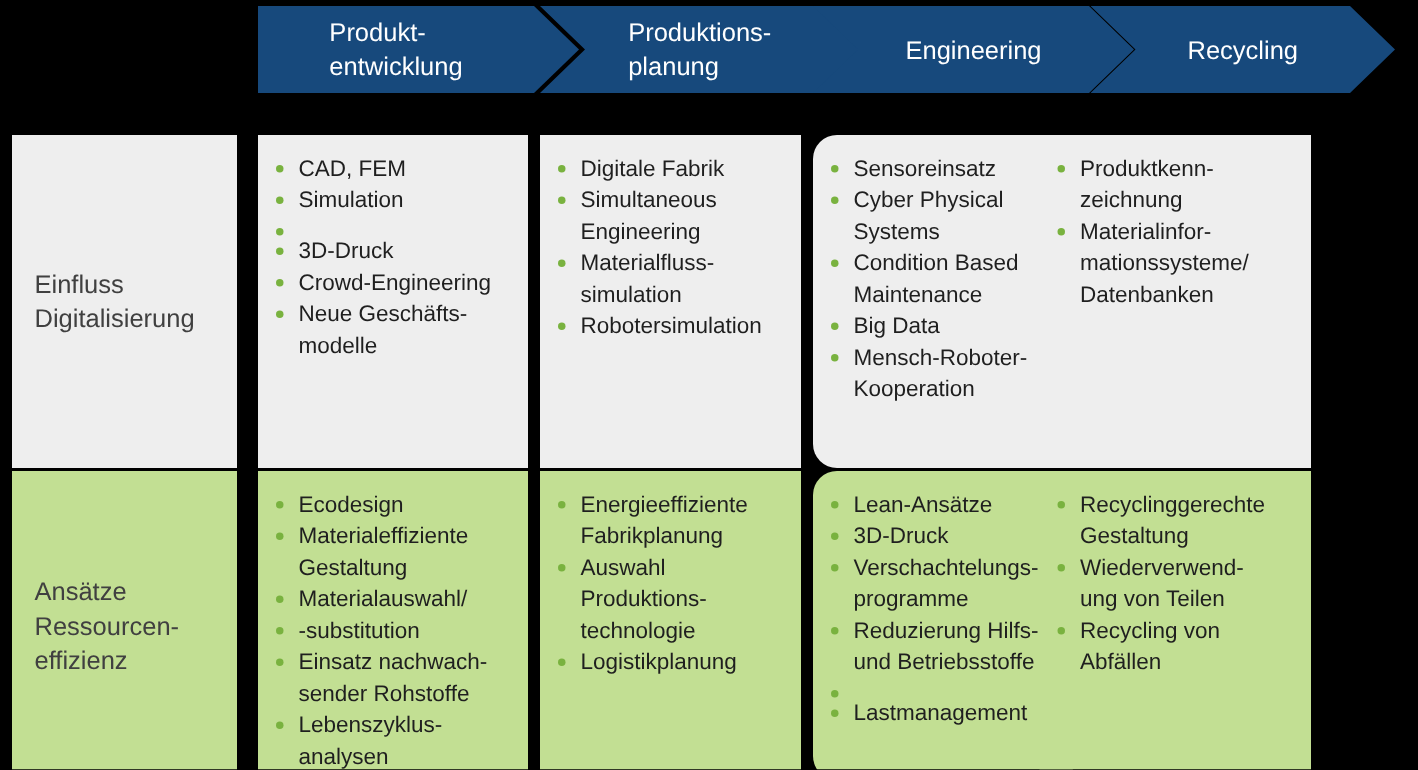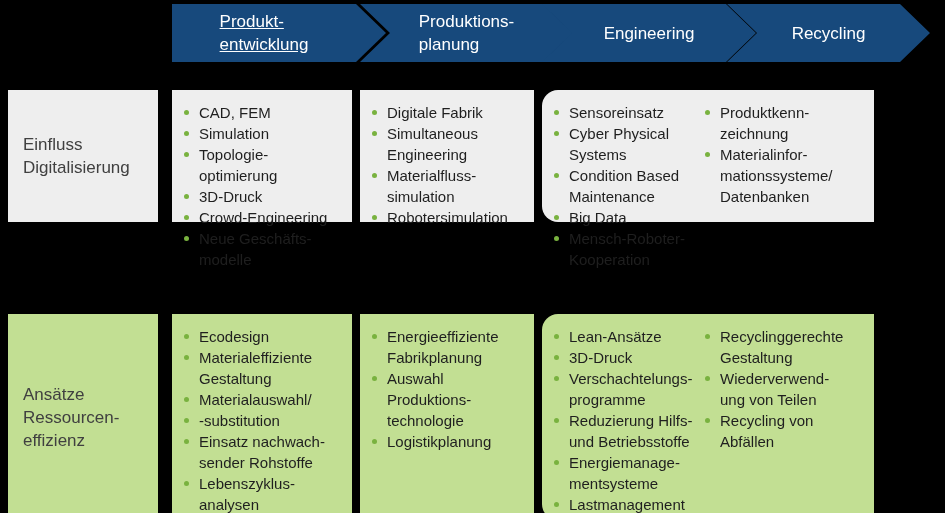--- a/index.html
+++ b/index.html
@@ -9,37 +9,36 @@
   }
   
   .arrow{
     position:absolute;top:4px;height:58px;background:#17497C;
     color:#FFFFFF;display:flex;align-items:center;justify-content:center;
     font-size:17px;line-height:23px;
     padding-right:30px;box-sizing:border-box;
   }
   .arrow.first{
     clip-path:polygon(0 0,calc(100% - 30px) 0,100% 50%,calc(100% - 30px) 100%,0 100%);
-    text-decoration:underline;
   }
   .arrow.notched{
     clip-path:polygon(0 0,calc(100% - 30px) 0,100% 50%,calc(100% - 30px) 100%,0 100%,30px 50%);
     padding-left:30px;
   }
   .arrow .lbl{white-space:pre-line;text-align:left;}
   
   .labelbox{
     position:absolute;left:8px;width:150px;box-sizing:border-box;
     display:flex;align-items:center;padding-left:15px;padding-right:6px;
     color:#404040;font-size:17px;line-height:23px;
   }
   .labelbox .lbl{white-space:pre-line;}
   
   .cell{position:absolute;box-sizing:border-box;}
-  .r1{top:90px;height:132px;background:#EEEEEE;}
+  .r1{top:90px;height:222px;background:#EEEEEE;}
   .r2{top:297px;height:206px;background:#C2DF93;margin-top:17px;}
   .c1{left:172px;width:180px;}
   .c2{left:360px;width:174px;}
   .c3{left:542px;width:176px;border-radius:16px;}
   .c4{left:693px;width:181px;}
   .cell ul{margin:0;padding:12px 4px 0 10px;list-style:none;}
   .cell li{display:flex;margin:0;}
   .dot{
     flex:0 0 auto;width:5px;height:5px;border-radius:50%;
     background:#79B23F;margin:8px 10px 0 2px;
@@ -83,22 +82,20 @@
       <li>
           <span class="dot"></span>
           <span class="txt">CAD, FEM</span>
         </li>
       <li>
           <span class="dot"></span>
           <span class="txt">Simulation</span>
         </li>
       <li>
           <span class="dot"></span>
-          <span class="txt">Topologie-
-optimierung</span>
         </li>
       <li>
           <span class="dot"></span>
           <span class="txt">3D-Druck</span>
         </li>
       <li>
           <span class="dot"></span>
           <span class="txt">Crowd-Engineering</span>
         </li>
       <li>
@@ -238,22 +235,20 @@
           <span class="txt">Verschachtelungs-
 programme</span>
         </li>
       <li>
           <span class="dot"></span>
           <span class="txt">Reduzierung Hilfs-
 und Betriebsstoffe</span>
         </li>
       <li>
           <span class="dot"></span>
-          <span class="txt">Energiemanage-
-mentsysteme</span>
         </li>
       <li>
           <span class="dot"></span>
           <span class="txt">Lastmanagement</span>
         </li>
     </ul>
   </div>
   <div class="cell r2 c4">
     <ul>
       <li>

